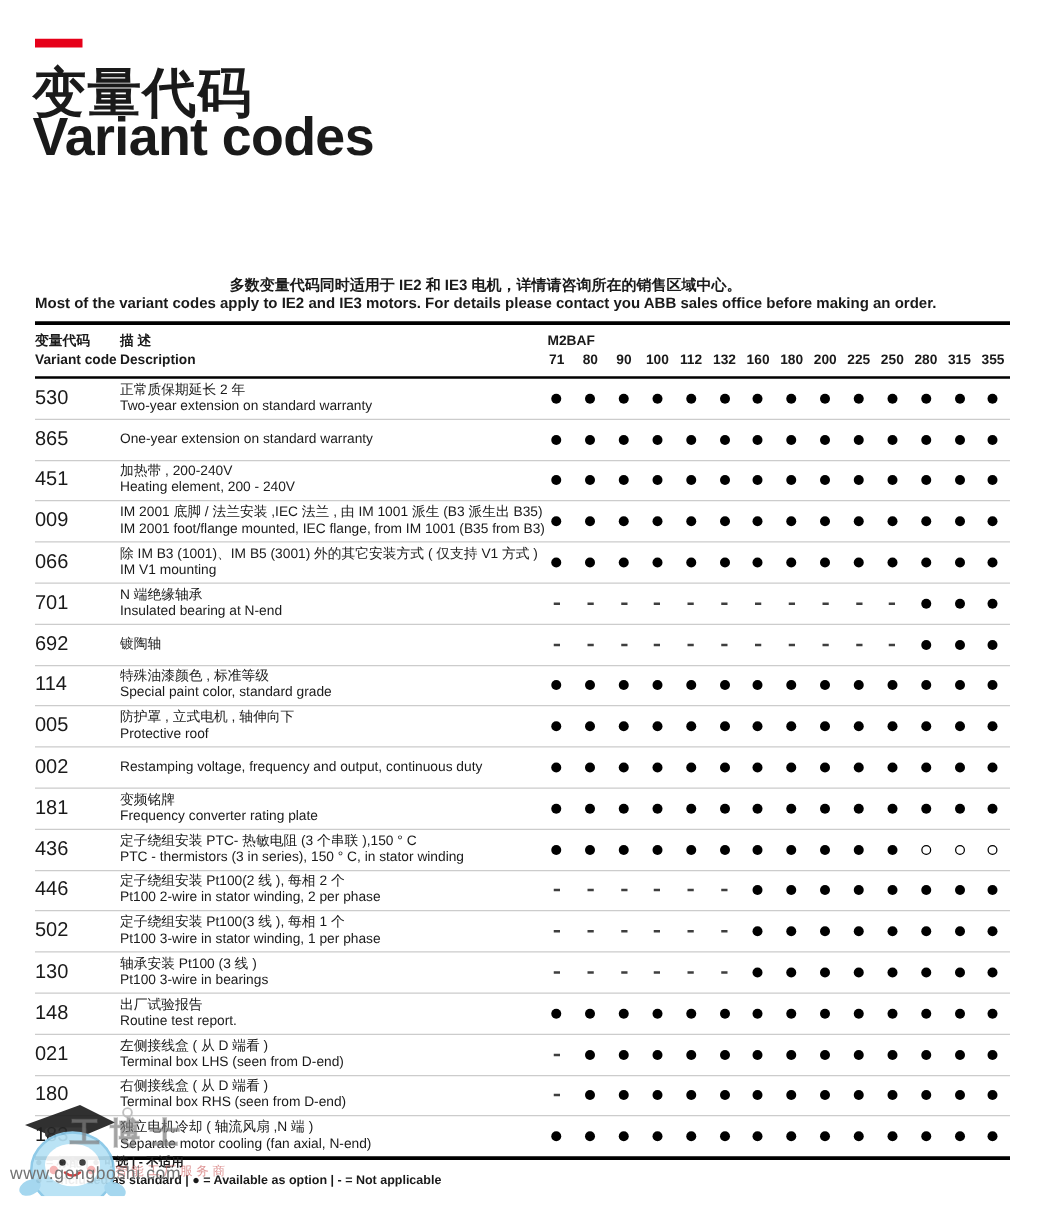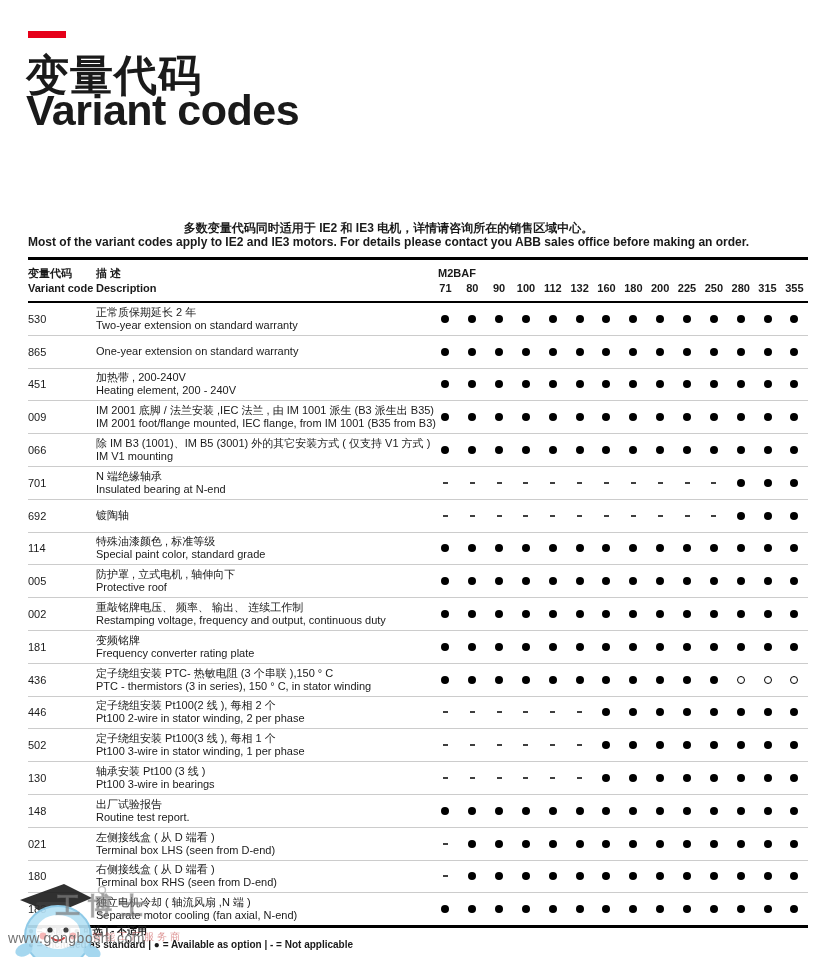--- a/index.html
+++ b/index.html
@@ -18,21 +18,21 @@
   .hrow{display:flex;font-weight:700;font-size:11px;line-height:15px;}
   .h-code{width:68px;}
   .h-desc{width:336px;}
   .h-marks{width:376px;display:flex;}
   .h-series{padding-left:6px;}
   .size-label{width:26.857px;text-align:center;display:inline-block;}
 
   .trow{display:flex;align-items:center;height:31.8px;border-bottom:1px solid #cccccc;}
   .trow:last-child{border-bottom:none;}
   .tbody{border-bottom:3px solid #000;}
-  .c-code{width:68px;font-size:11px;}
+  .c-code{width:68px;font-size:16px;}
   .c-desc{width:336px;font-size:11px;line-height:13px;white-space:nowrap;overflow:visible;}
   .c-marks{width:376px;display:flex;align-items:center;}
   .mcell{width:26.857px;display:flex;justify-content:center;align-items:center;height:14px;}
   .mark.dot{width:8px;height:8px;background:#000;border-radius:50%;}
   .mark.ring{width:6px;height:6px;border:1.6px solid #000;border-radius:50%;background:#fff;}
   .mark.dash{width:5px;height:2px;background:#3f3f3f;}
 
   .legend{position:absolute;left:28px;top:924px;font-size:10px;font-weight:700;line-height:13.5px;white-space:nowrap;}
 
   .watermark{position:absolute;left:0;top:878px;width:260px;height:95px;pointer-events:none;z-index:5;}
@@ -541,21 +541,20 @@
               <span class="mark dot"></span>
             </span>
             <span class="mcell">
               <span class="mark dot"></span>
             </span>
           </div>
         </div>
         <div class="trow">
           <div class="c-code">002</div>
           <div class="c-desc">
-            <div class="d-cn">重敲铭牌电压、 频率、 输出、 连续工作制</div>
             <div class="d-en">Restamping voltage, frequency and output, continuous duty</div>
           </div>
           <div class="c-marks">
             <span class="mcell">
               <span class="mark dot"></span>
             </span>
             <span class="mcell">
               <span class="mark dot"></span>
             </span>
             <span class="mcell">

